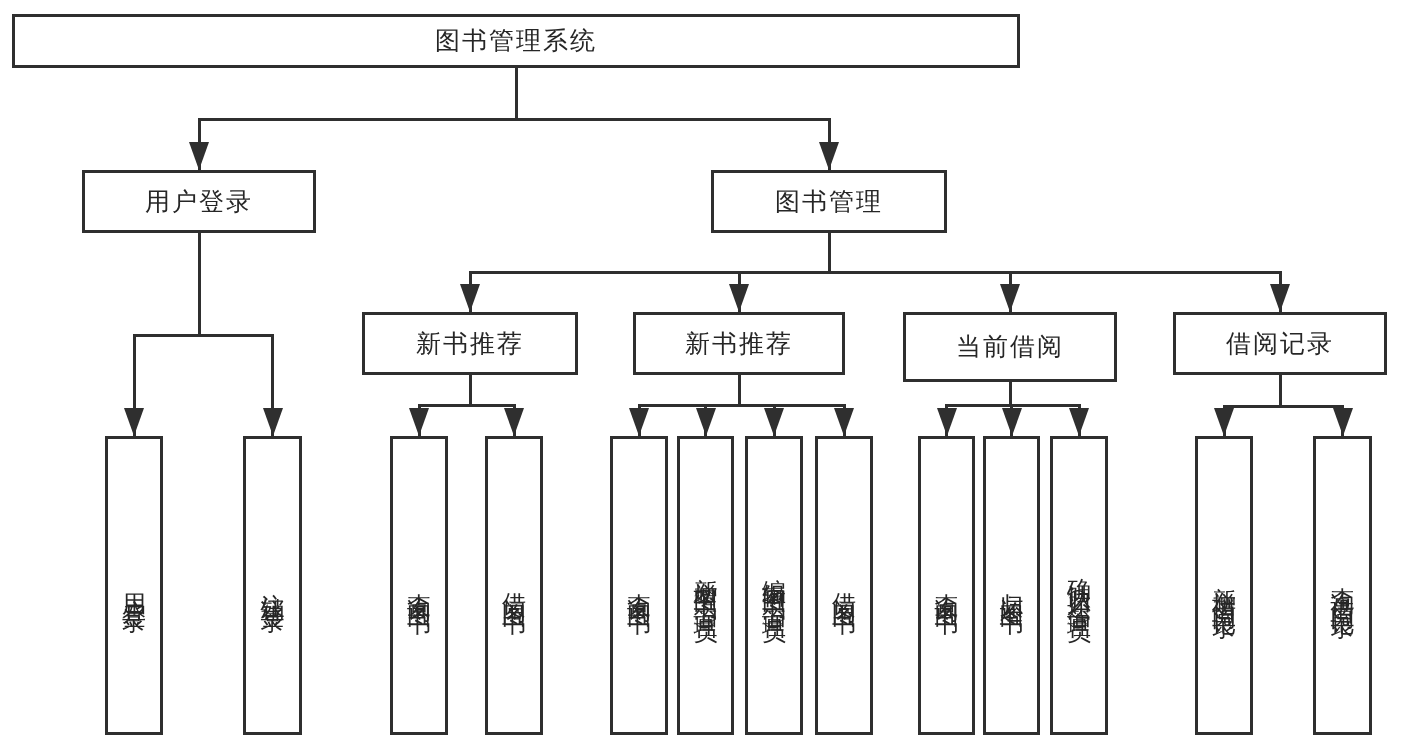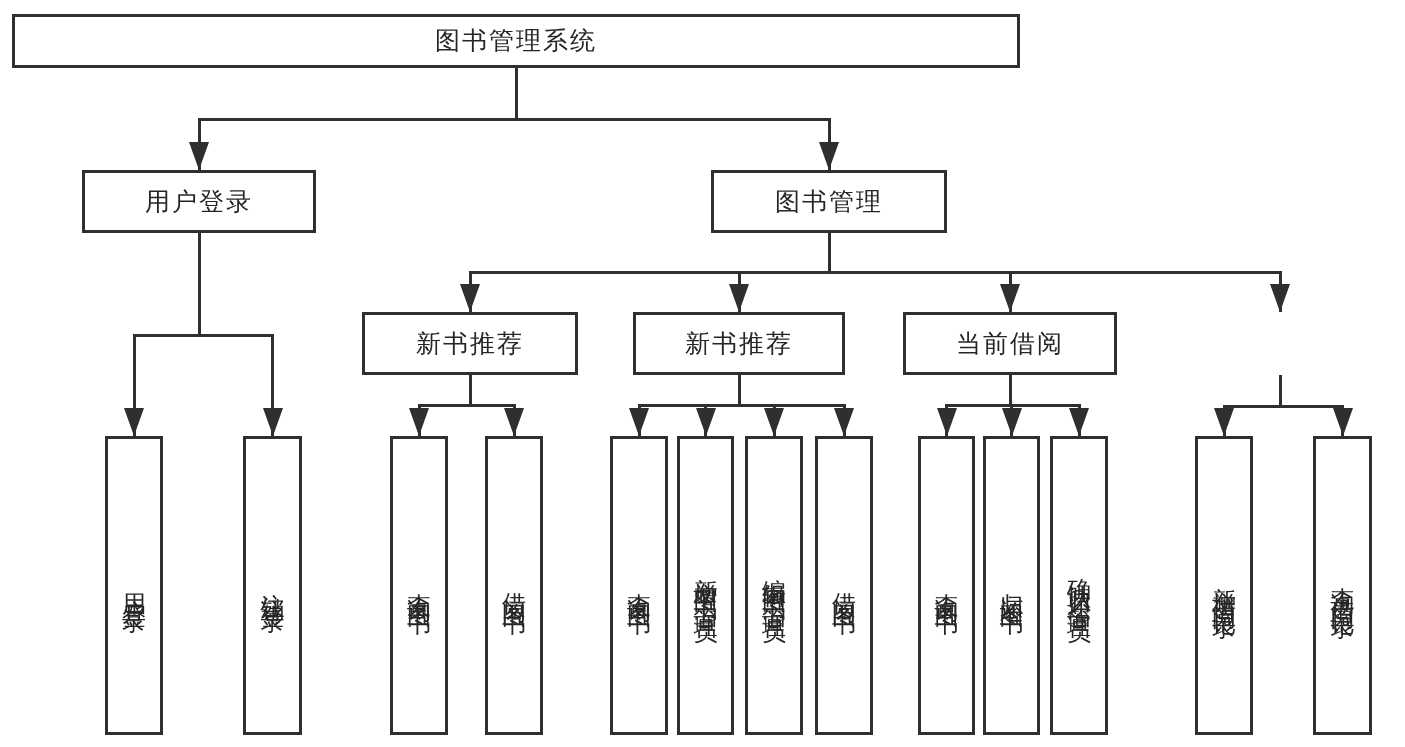--- a/index.html
+++ b/index.html
@@ -83,22 +83,25 @@
     </div>
     <div class="box" style="left: 711px; top: 170px; width: 236px; height: 63px;">
       <span class="lbl">图书管理</span>
     </div>
     <div class="box" style="left: 362px; top: 312px; width: 216px; height: 63px;">
       <span class="lbl">新书推荐</span>
     </div>
     <div class="box" style="left: 633px; top: 312px; width: 212px; height: 63px;">
       <span class="lbl">新书推荐</span>
     </div>
-    <div class="box" style="left: 903px; top: 312px; width: 214px; height: 63px;">
+    <div class="box" style="left: 903px; top: 312px; width: 214px; height: 70px;">
       <span class="lbl">当前借阅</span>
+    </div>
+    <div class="box" style="left: 1173px; top: 312px; width: 214px; height: 63px;">
+      <span class="lbl">借阅记录</span>
     </div>
     <div class="box v" style="left: 105px; top: 436px; width: 58px; height: 299px;">
       <span class="lbl">用户登录</span>
     </div>
     <div class="box v" style="left: 243px; top: 436px; width: 59px; height: 299px;">
       <span class="lbl">注销登录</span>
     </div>
     <div class="box v" style="left: 390px; top: 436px; width: 58px; height: 299px;">
       <span class="lbl">查询图书</span>
     </div>

